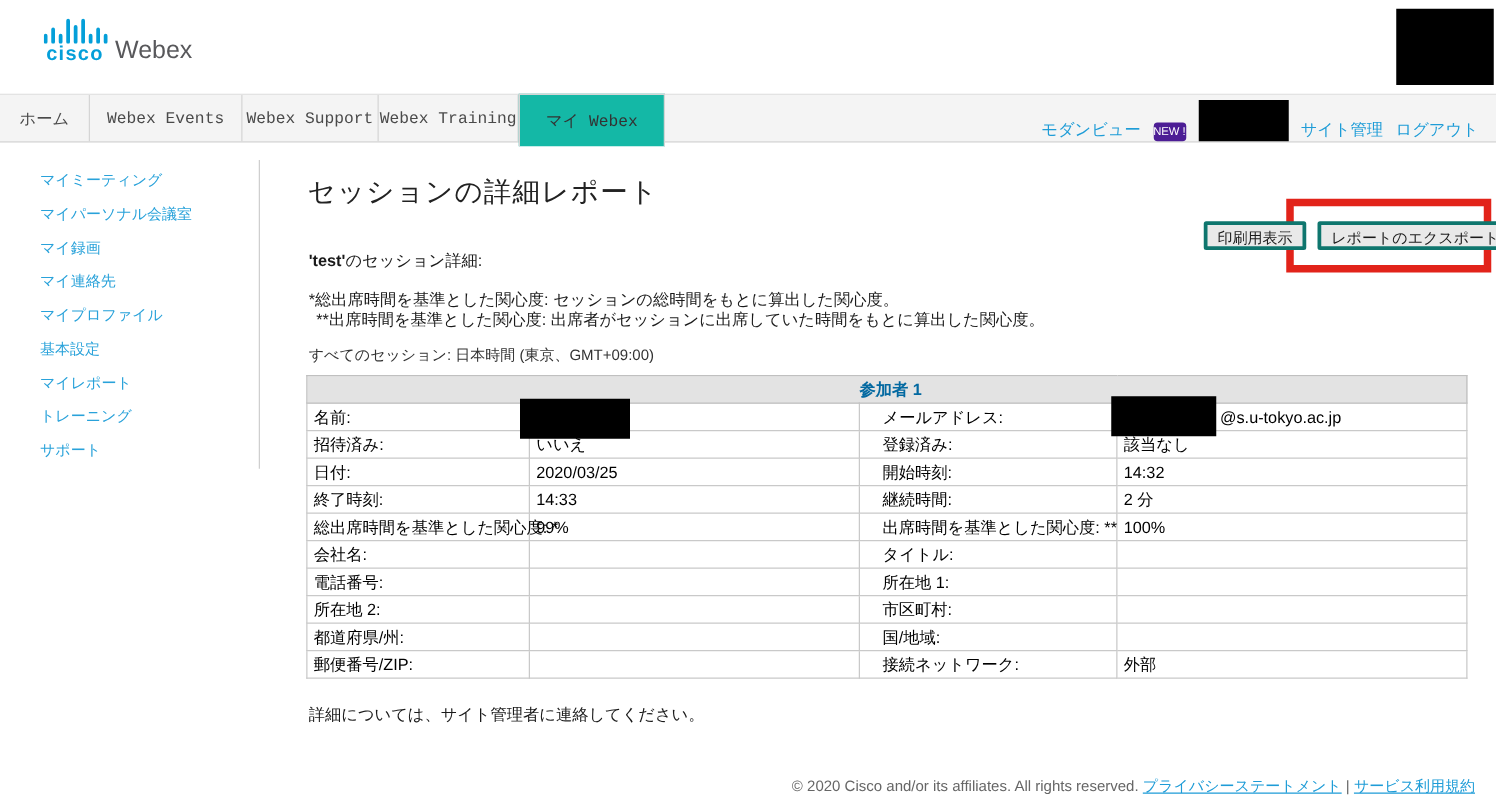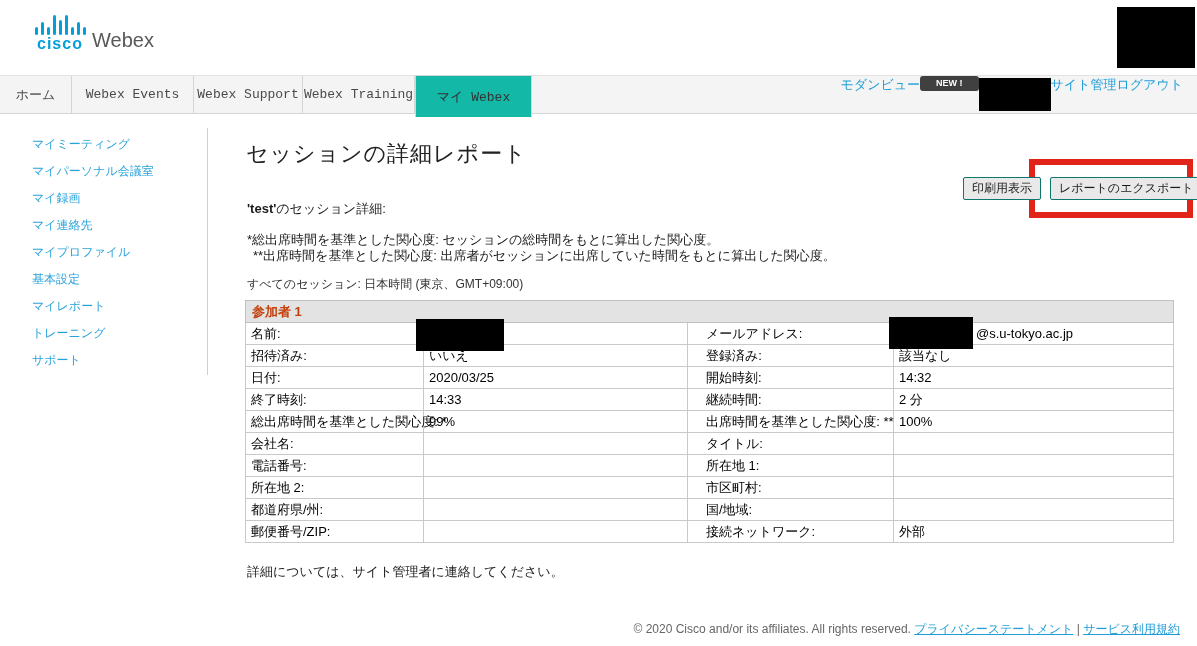--- a/index.html
+++ b/index.html
@@ -20,50 +20,50 @@
   .tab{box-sizing:border-box;border-right:1px solid #d5d5d5;display:flex;align-items:center;
        justify-content:center;font-size:13px;color:#4a4a4a;cursor:pointer;background:transparent;}
   .tab:nth-child(1){width:72px;}
   .tab:nth-child(2){width:122px;}
   .tab:nth-child(3){width:109px;}
   .tab:nth-child(4){width:112px;}
   .tab:nth-child(5){width:117px;}
   .tab:nth-child(6){width:95px;}
   .tab.active{background:#14b8a6;border:1px solid #d5d5d5;border-bottom:none;margin-top:-1px;
               height:42px;position:relative;z-index:3;color:#333;}
-  .nav-right{position:absolute;right:14px;top:0;height:37px;display:flex;align-items:flex-start;
-             font-size:13px;z-index:4;}
+  .nav-right{position:absolute;right:14px;top:0;height:37px;display:flex;align-items:flex-end;
+             gap:10px;font-size:13px;z-index:4;}
   .nav-link{color:#1e9cd7;cursor:pointer;text-decoration:none;}
-  .new-badge{background:#404040;color:#fff;font-size:9px;font-weight:bold;padding:3px 16px;
+  .new-badge{background:#4c1d95;color:#fff;font-size:9px;font-weight:normal;padding:3px 0;
              border-radius:3px;line-height:1;}
   .redact-nav{width:72px;height:33px;background:#000;margin-top:2px;}
 
   
   .sidebar{position:absolute;left:32px;top:131px;list-style:none;margin:0;padding:0;}
   .sidebar li{height:27px;line-height:27px;font-size:12px;color:#29a2da;cursor:pointer;white-space:nowrap;}
   .side-divider{position:absolute;left:207px;top:128px;width:1px;height:247px;background:#cfcfcf;}
 
   
   .page-title{position:absolute;left:246px;top:139px;font-size:22px;color:#222;letter-spacing:1px;}
   .btn-row{position:absolute;left:963px;top:177px;display:flex;gap:9px;z-index:6;}
-  .btn{box-sizing:border-box;height:23px;background:#e9e9e9;border:1px solid #0f766e;border-radius:2px;
+  .btn{box-sizing:border-box;height:23px;background:#e9e9e9;border:3px solid #0f766e;border-radius:2px;
        font-size:12px;color:#1a1a1a;padding:0 8px;line-height:21px;cursor:pointer;white-space:nowrap;
        font-family:"Liberation Sans","DejaVu Sans",sans-serif;}
   .annotation-box{position:absolute;left:1029px;top:159px;width:164px;height:59px;
                   border:6px solid #e2231a;box-sizing:border-box;z-index:5;pointer-events:none;}
   .subtitle{position:absolute;left:247px;top:200px;font-size:13px;color:#1a1a1a;}
   .note1{position:absolute;left:247px;top:231px;font-size:13px;color:#1a1a1a;}
   .note2{position:absolute;left:253px;top:247px;font-size:13px;color:#1a1a1a;}
   .tz-line{position:absolute;left:247px;top:276px;font-size:12px;color:#333;}
   .contact-note{position:absolute;left:247px;top:563px;font-size:13px;color:#1a1a1a;}
 
   
   .report-table{position:absolute;left:245px;top:300px;width:928px;border-collapse:collapse;
                 font-size:13px;color:#000;table-layout:fixed;}
-  .report-table th{background:#e3e3e3;text-align:left;font-weight:bold;font-size:13px;color:#c2410c;
+  .report-table th{background:#e3e3e3;text-align:center;font-weight:bold;font-size:13px;color:#0369a1;
                    border:1px solid #c0c0c0;height:21px;padding:0 0 0 6px;}
   .report-table td{border:1px solid #c9c9c9;height:21px;padding:0 0 0 5px;position:relative;
                    overflow:visible;white-space:nowrap;}
   .report-table td.col-label2{padding-left:18px;}
   .redact-box{position:absolute;background:#000;z-index:2;}
   .name-redact{left:-8px;top:-4px;width:88px;height:32px;}
   .email-redact{left:-5px;top:-6px;width:84px;height:32px;}
   td.has-prefix span{margin-left:77px;}
 
   

